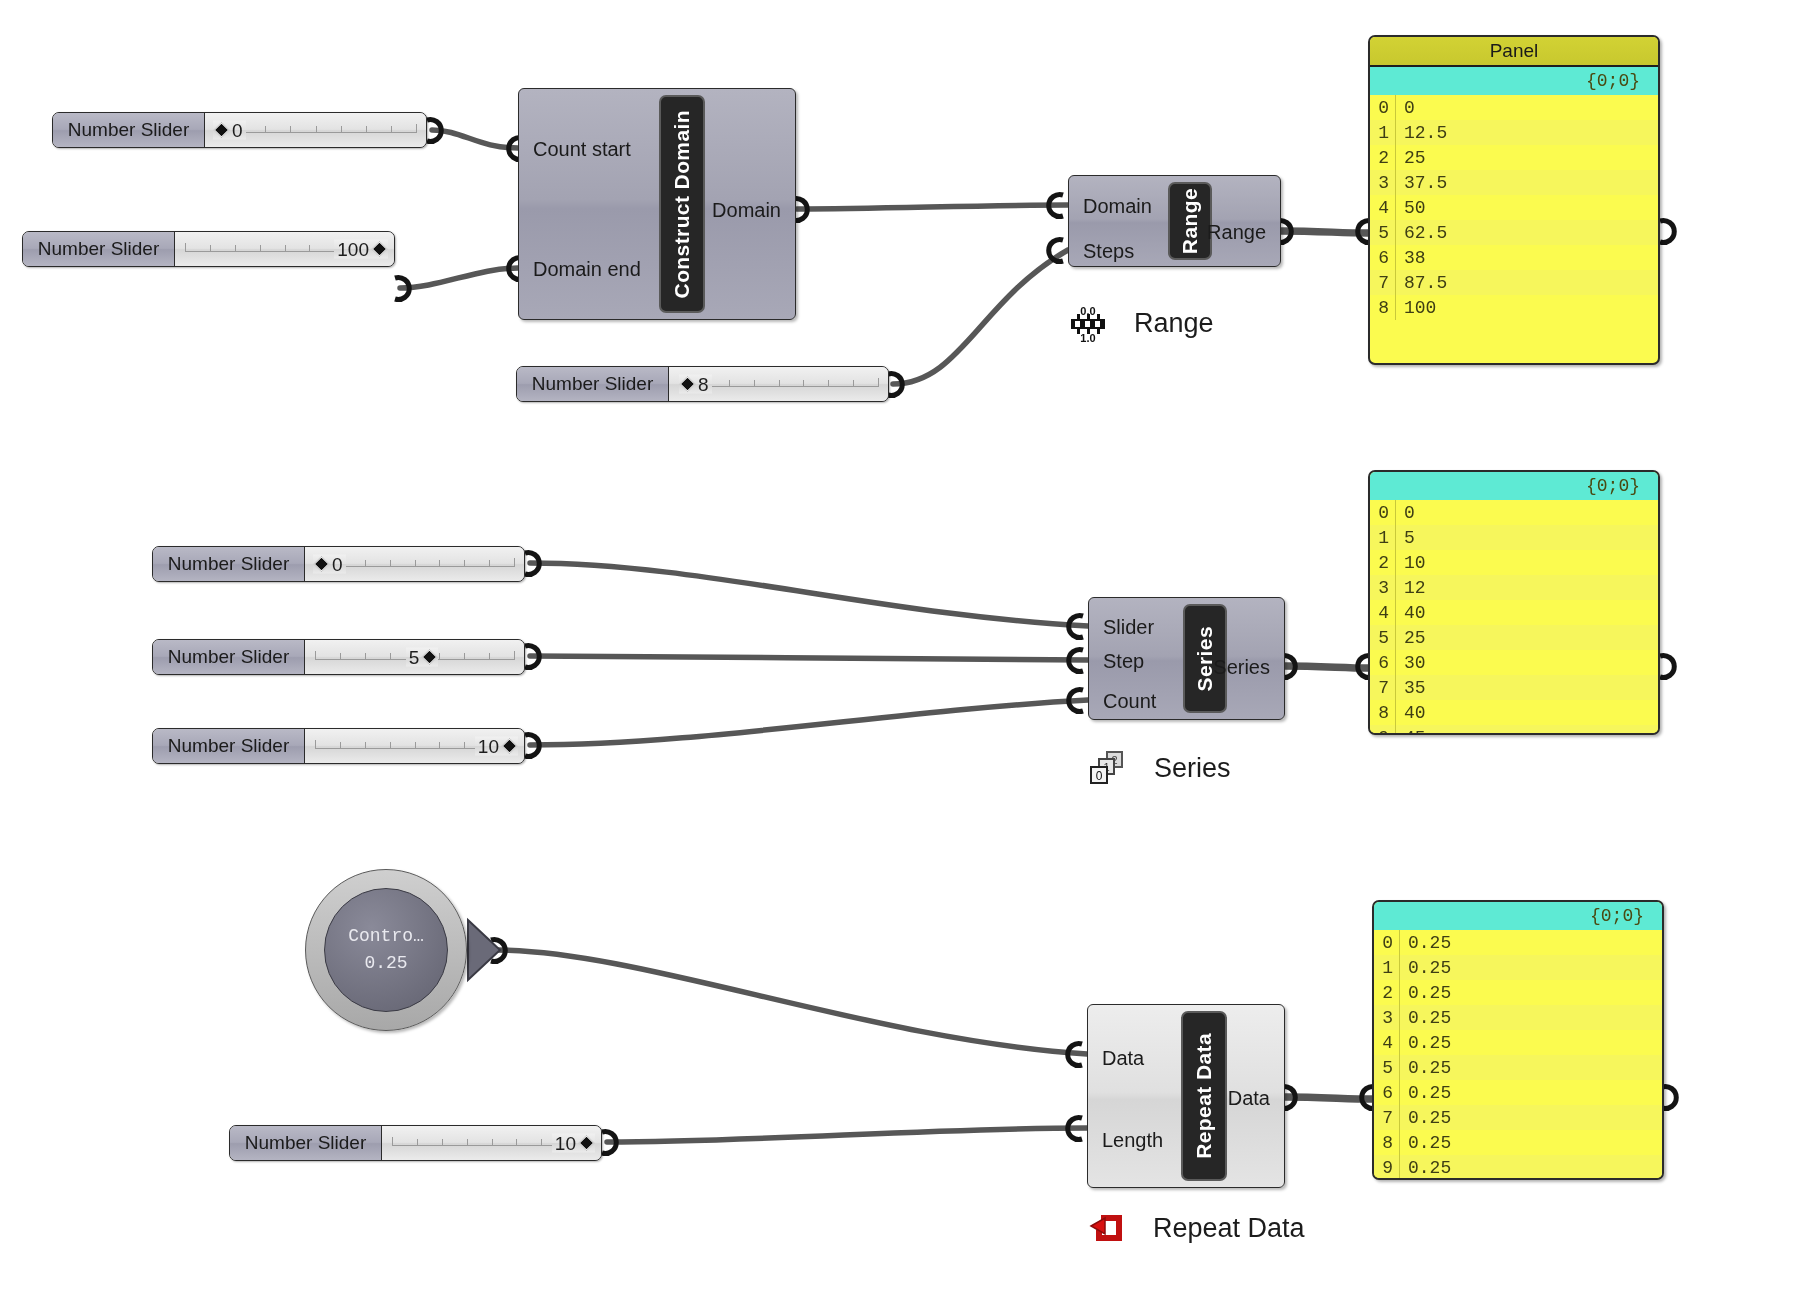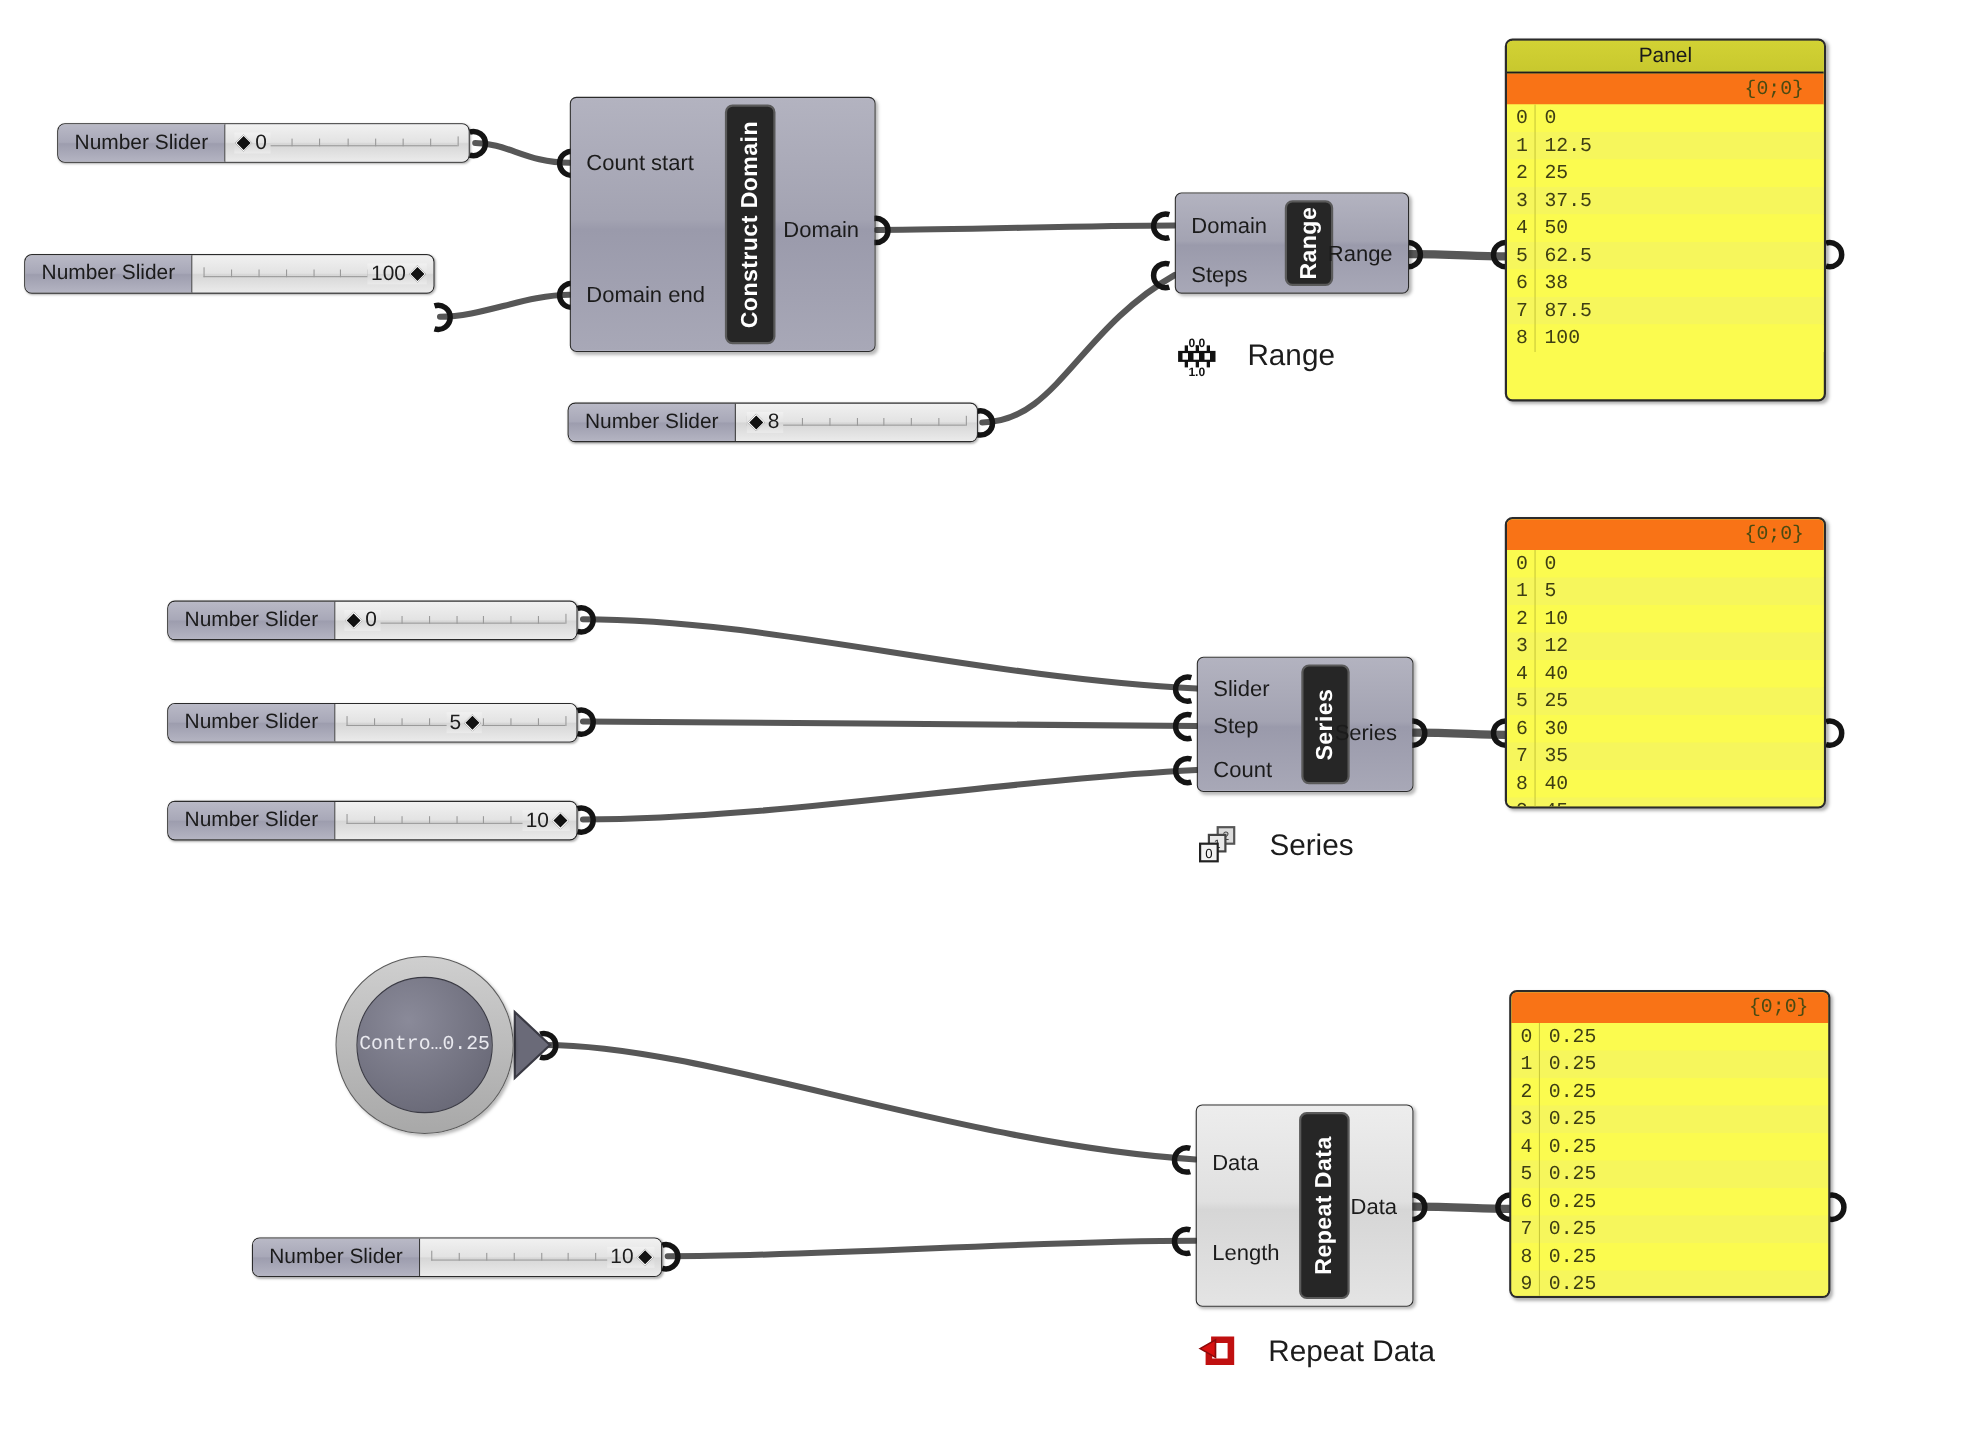--- a/index.html
+++ b/index.html
@@ -152,21 +152,21 @@
     border-bottom: 2px solid #1e1e1e;
     display: flex;
     align-items: center;
     justify-content: center;
     font-size: 19px;
     color: #1a1a1a;
     box-sizing: border-box;
   }
   .panel-path {
     height: 28px;
-    background: #f97316;
+    background: #5eead4;
     display: flex;
     align-items: center;
     justify-content: flex-end;
     padding-right: 18px;
     font-family: "Liberation Mono", monospace;
     font-size: 18px;
     color: #4a4a12;
     box-sizing: border-box;
     position: relative;
   }
@@ -208,21 +208,21 @@
     box-sizing: border-box;
     box-shadow: 2px 2px 3px rgba(0,0,0,0.28);
     display: flex; align-items: center; justify-content: center;
   }
   .knob-inner {
     width: 124px; height: 124px;
     border-radius: 50%;
     background: radial-gradient(circle at 38% 32%, #8a8a99, #6a6a78 78%);
     border: 1.5px solid #3a3a44;
     box-sizing: border-box;
-    display: flex; flex-direction: row;
+    display: flex; flex-direction: column;
     align-items: center; justify-content: center;
     color: #e9e9ef;
     font-family: "Liberation Mono", monospace;
     font-size: 18px;
     line-height: 1.5;
   }
 
   
   .caption {
     position: absolute;

